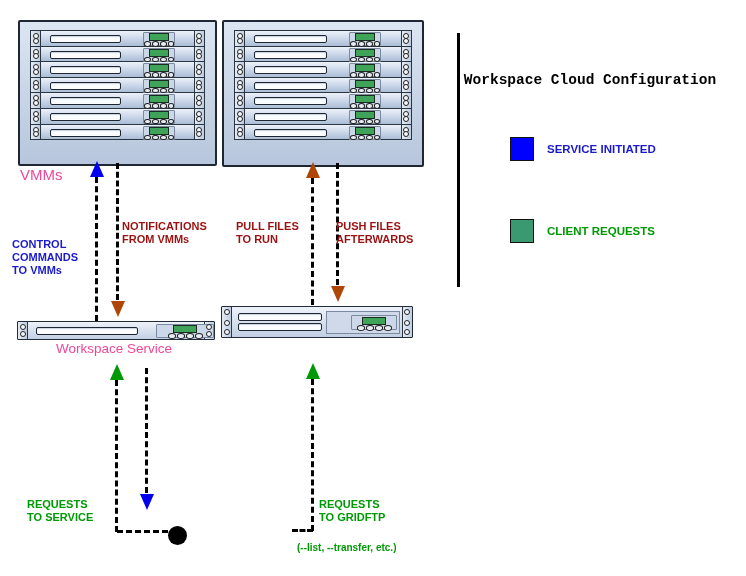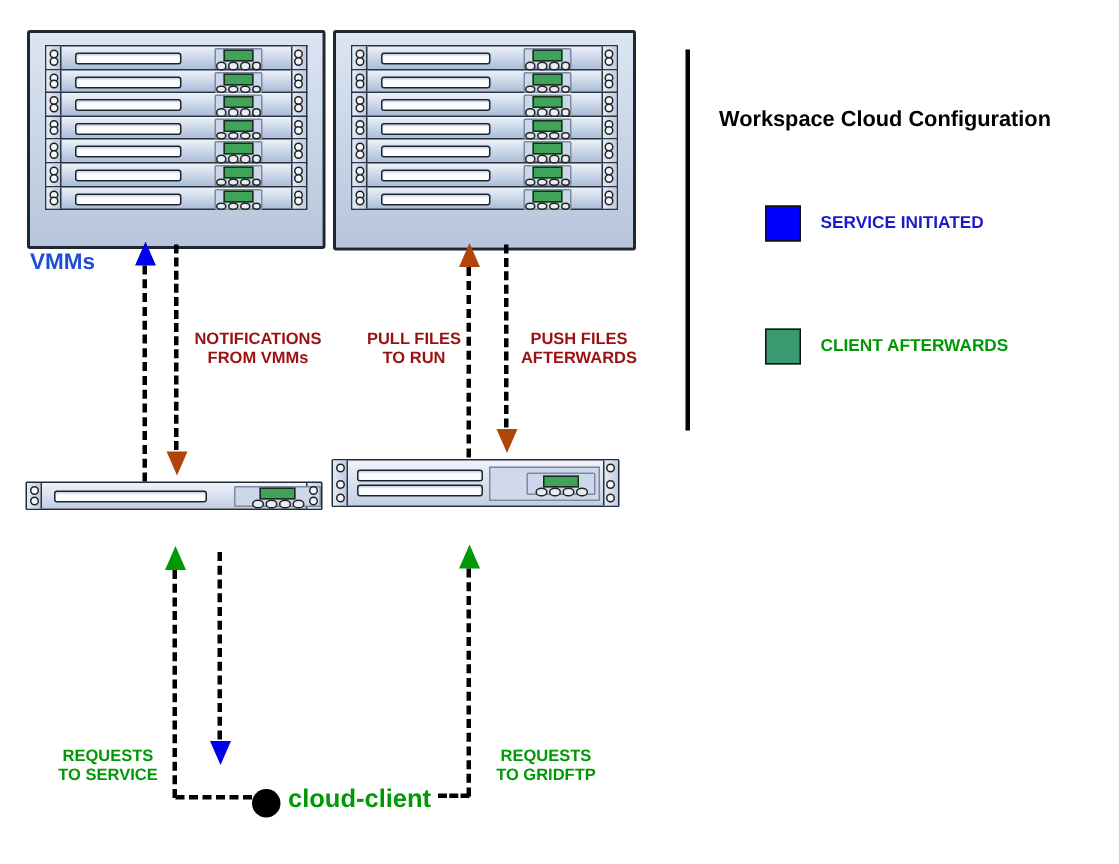--- a/index.html
+++ b/index.html
@@ -49,27 +49,27 @@
   .c-brown{border-color:var(--brown);}
   .c-green{border-color:var(--green);}
   .tri{position:absolute;width:0;height:0;border-left:7px solid transparent;border-right:7px solid transparent;}
   .tri.up.t-blue{border-bottom:16px solid var(--blue);}
   .tri.down.t-blue{border-top:16px solid var(--blue);}
   .tri.up.t-brown{border-bottom:16px solid var(--brown);}
   .tri.down.t-brown{border-top:16px solid var(--brown);}
   .tri.up.t-green{border-bottom:16px solid var(--green);}
 
   
-  .lbl{position:absolute;font-weight:bold;font-size:11px;line-height:13px;text-align:center;
+  .lbl{position:absolute;font-weight:bold;font-size:11px;line-height:13px;text-align:left;
        white-space:pre-line;}
   .t-blue-x{color:var(--blue-text);}
   .t-red-x{color:var(--red-text);}
   .t-green-x{color:var(--green);}
   .sub{font-size:10px;}
-  .node-lbl{position:absolute;font-weight:bold;color:#1d4ed8;font-size:13.5px;text-align:center;
+  .node-lbl{position:absolute;font-weight:normal;color:#ec4899;font-size:13.5px;text-align:center;
             white-space:nowrap;}
   .title{position:absolute;font-weight:bold;color:#000;font-size:14.5px;text-align:center;}
   .sep{position:absolute;width:2.5px;background:#000;}
   .legend-row{position:absolute;display:flex;align-items:center;}
   .swatch{width:22px;height:22px;border:1.5px solid #111;flex:0 0 auto;}
   .legend-label{margin-left:13px;font-weight:bold;font-size:11.5px;white-space:nowrap;}
   .dot{position:absolute;width:19px;height:19px;background:#000;border-radius:50%;}
   .cloud-lbl{position:absolute;font-weight:bold;font-size:17px;color:var(--green);white-space:nowrap;}
 </style>
 </head>
@@ -352,20 +352,21 @@
     <div class="u-lcd" style="left:138px;width:56px;top:2px;height:12px;">
       <div class="screen" style="width:22px;"></div>
       <div class="btns">
           <i></i>
           <i></i>
           <i></i>
           <i></i>
         </div>
     </div>
   </div>
+  <div class="node-lbl" style="left:34px;top:341px;width:160px;">Workspace Service</div>
 
   <div class="server" style="left:221px;top:306px;width:190px;height:30px;">
     <div class="rail l"></div>
     <div class="rail r"></div>
     <i class="screw" style="left:2px;top:2px;"></i>
       <i class="screw" style="left:2px;top:13px;"></i>
       <i class="screw" style="left:2px;bottom:2px;"></i>
     <i class="screw" style="right:2px;top:2px;"></i>
       <i class="screw" style="right:2px;top:13px;"></i>
       <i class="screw" style="right:2px;bottom:2px;"></i>
@@ -400,39 +401,42 @@
   <div class="dash v c-green" style="left:115px;top:380px;height:152px;"></div>
   <div class="dash h c-green" style="left:117px;top:530px;width:51px;"></div>
 
   <div class="dash v c-blue" style="left:145px;top:368px;height:125px;"></div>
   <div class="tri down t-blue" style="left:140px;top:494px;"></div>
 
   <div class="tri up t-green" style="left:306px;top:363px;"></div>
   <div class="dash v c-green" style="left:311px;top:379px;height:152px;"></div>
   <div class="dash h c-green" style="left:292px;top:529px;width:21px;"></div>
 
+  <div class="lbl t-blue-x" style="left:12px;top:238px;width:80px;">CONTROL
+COMMANDS
+TO VMMs</div>
   <div class="lbl t-red-x" style="left:122px;top:220px;width:100px;">NOTIFICATIONS
 FROM VMMs</div>
   <div class="lbl t-red-x" style="left:336px;top:220px;width:100px;">PUSH FILES
 AFTERWARDS</div>
   <div class="lbl t-red-x" style="left:236px;top:220px;width:80px;">PULL FILES
 TO RUN</div>
   <div class="lbl t-green-x" style="left:27px;top:498px;width:90px;">REQUESTS
 TO SERVICE</div>
   <div class="lbl t-green-x" style="left:319px;top:498px;width:90px;">REQUESTS
 TO GRIDFTP</div>
+  <div class="lbl sub t-green-x" style="left:297px;top:541px;width:135px;">(--list, --transfer, etc.)</div>
 
   <i class="dot" style="left:168px;top:526px;"></i>
-  <div class="cloud-lbl" style="left:192px;top:523px;">cloud-client</div>
 
   <div class="sep" style="left:457px;top:33px;height:254px;"></div>
-  <div class="title" style="left:460px;top:72px;width:260px;">Workspace Cloud Configuration</div>
+  <div class="title" style="left:460px;top:72px;width:260px;font-family:Liberation Mono, monospace;">Workspace Cloud Configuration</div>
 
   <div class="legend-row" style="left:510px;top:137px;">
     <span class="swatch" style="background: rgb(0, 0, 254);"></span>
     <span class="legend-label" style="color: rgb(26, 26, 204);">SERVICE INITIATED</span>
   </div>
   <div class="legend-row" style="left:510px;top:219px;">
     <span class="swatch" style="background: rgb(58, 153, 112);"></span>
-    <span class="legend-label" style="color: rgb(0, 153, 6);">CLIENT AFTERWARDS</span>
+    <span class="legend-label" style="color: rgb(0, 153, 6);">CLIENT REQUESTS</span>
   </div>
 
 </div>
 
 </body></html>

